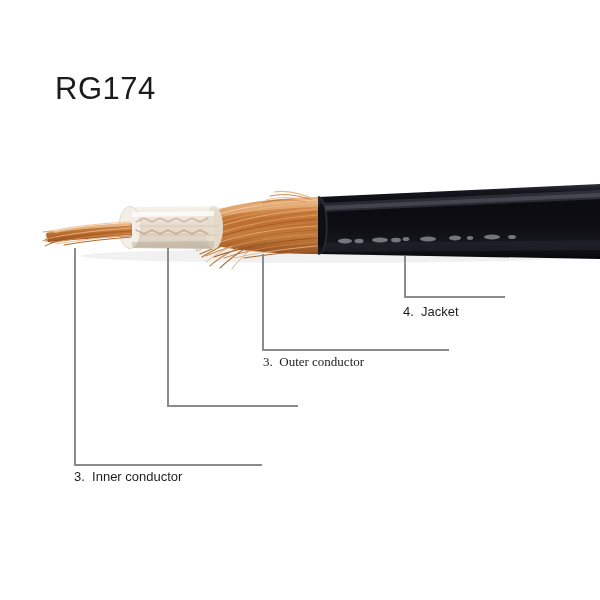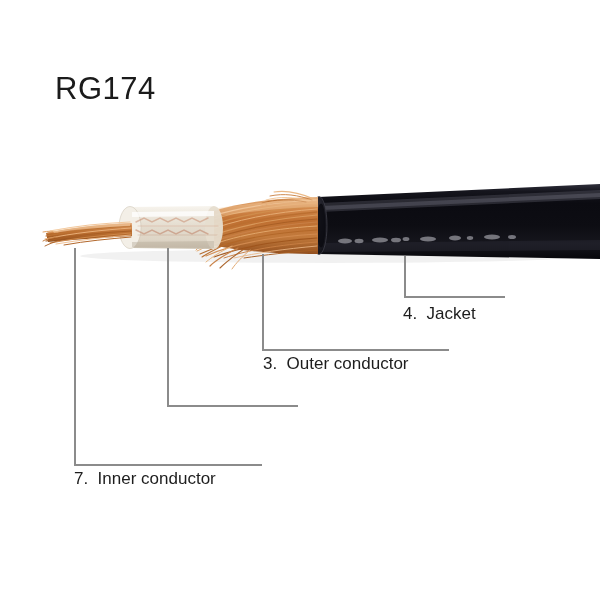--- a/index.html
+++ b/index.html
@@ -43,29 +43,29 @@
     top: 0;
     width: 600px;
     height: 600px;
     display: block;
   }
   #leader-svg { pointer-events: none; }
 
   
   .callout-label {
     position: absolute;
-    font-size: 17px;
+    font-size: 13px;
     line-height: 1;
     color: #1d1d1d;
     white-space: pre;
     font-weight: 400;
   }
   #label-1 { left: 74px;  top: 470px; }
   #label-2 { left: 168px; top: 412px; }
-  #label-3 { left: 263px; top: 355px; }
+  #label-3 { left: 263px; top: 355px; font-family: Liberation Serif, serif; }
   #label-4 { left: 403px; top: 305px; }
 </style>
 </head>
 <body>
 
 <div id="page">
 
   <div id="title">RG174</div>
 
   <div id="stage">
@@ -245,21 +245,21 @@
 
     <svg id="leader-svg" viewBox="0 0 600 600">
       <g stroke="#8b8b8b" stroke-width="1.4" fill="none" shape-rendering="crispEdges">
         <path d="M 75,248 L 75,465 L 262,465"></path>
         <path d="M 168,248 L 168,406 L 298,406"></path>
         <path d="M 263,254 L 263,350 L 449,350"></path>
         <path d="M 405,256 L 405,297 L 505,297"></path>
       </g>
     </svg>
 
-    <div id="label-1" class="callout-label">7.  Inner conductor</div>
+    <div id="label-1" class="callout-label">3.  Inner conductor</div>
 
 
     <div id="label-3" class="callout-label">3.  Outer conductor</div>
 
     <div id="label-4" class="callout-label">4.  Jacket</div>
 
   </div>
 </div>
 
 </body></html>

